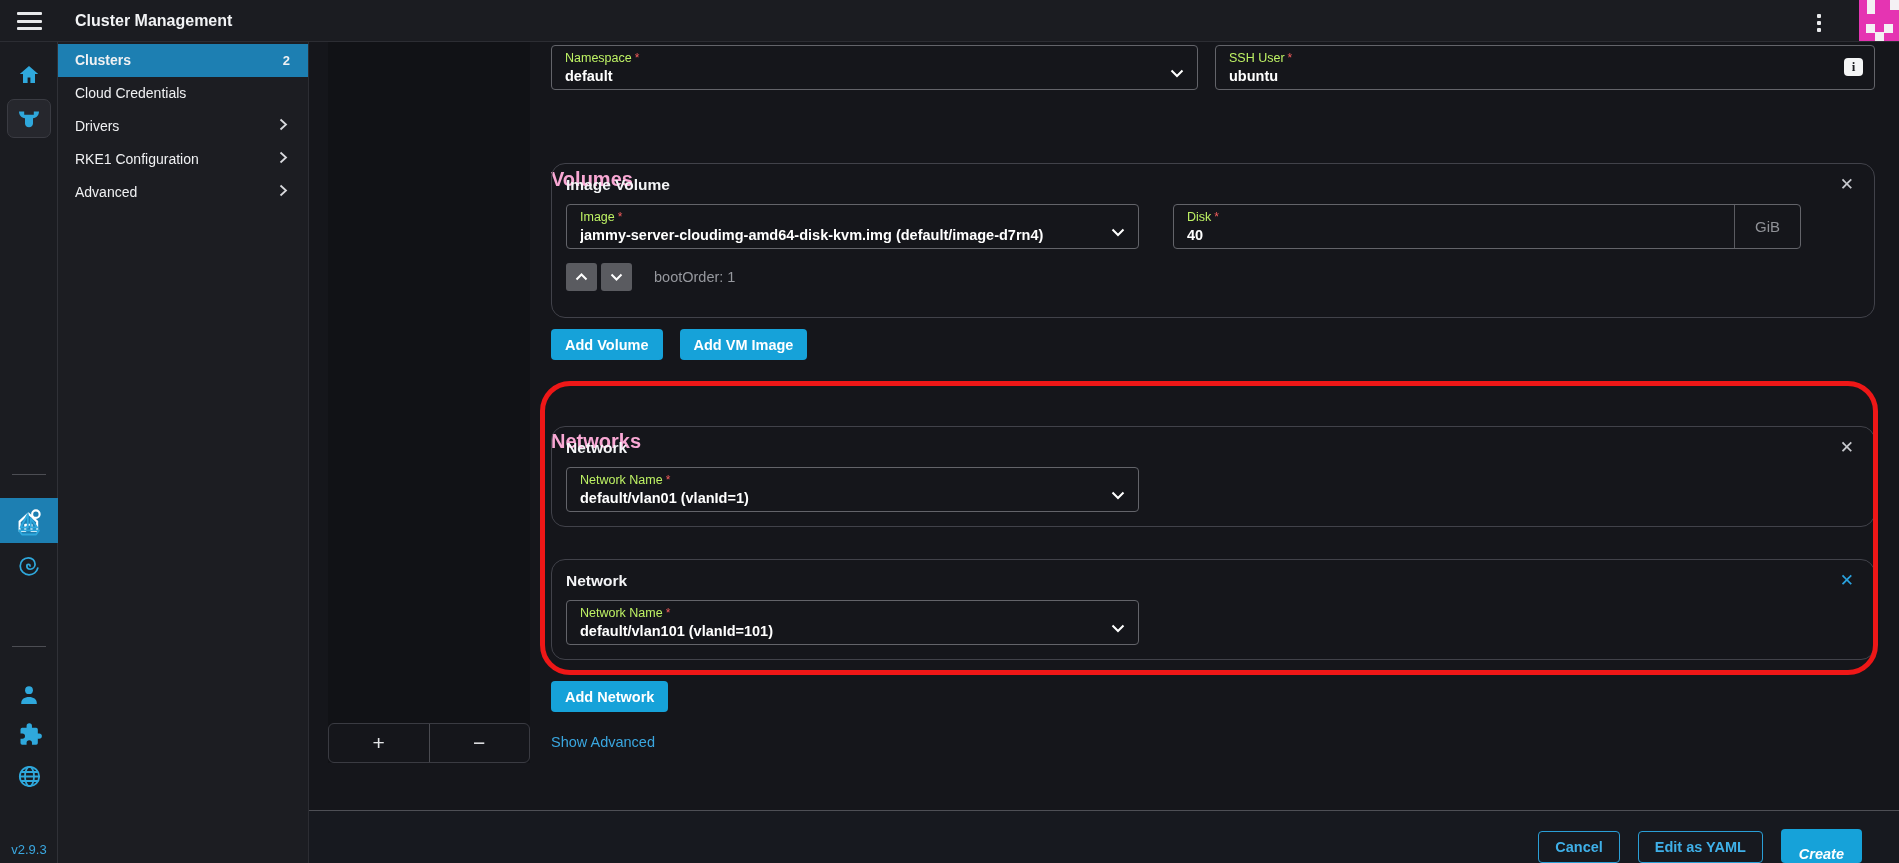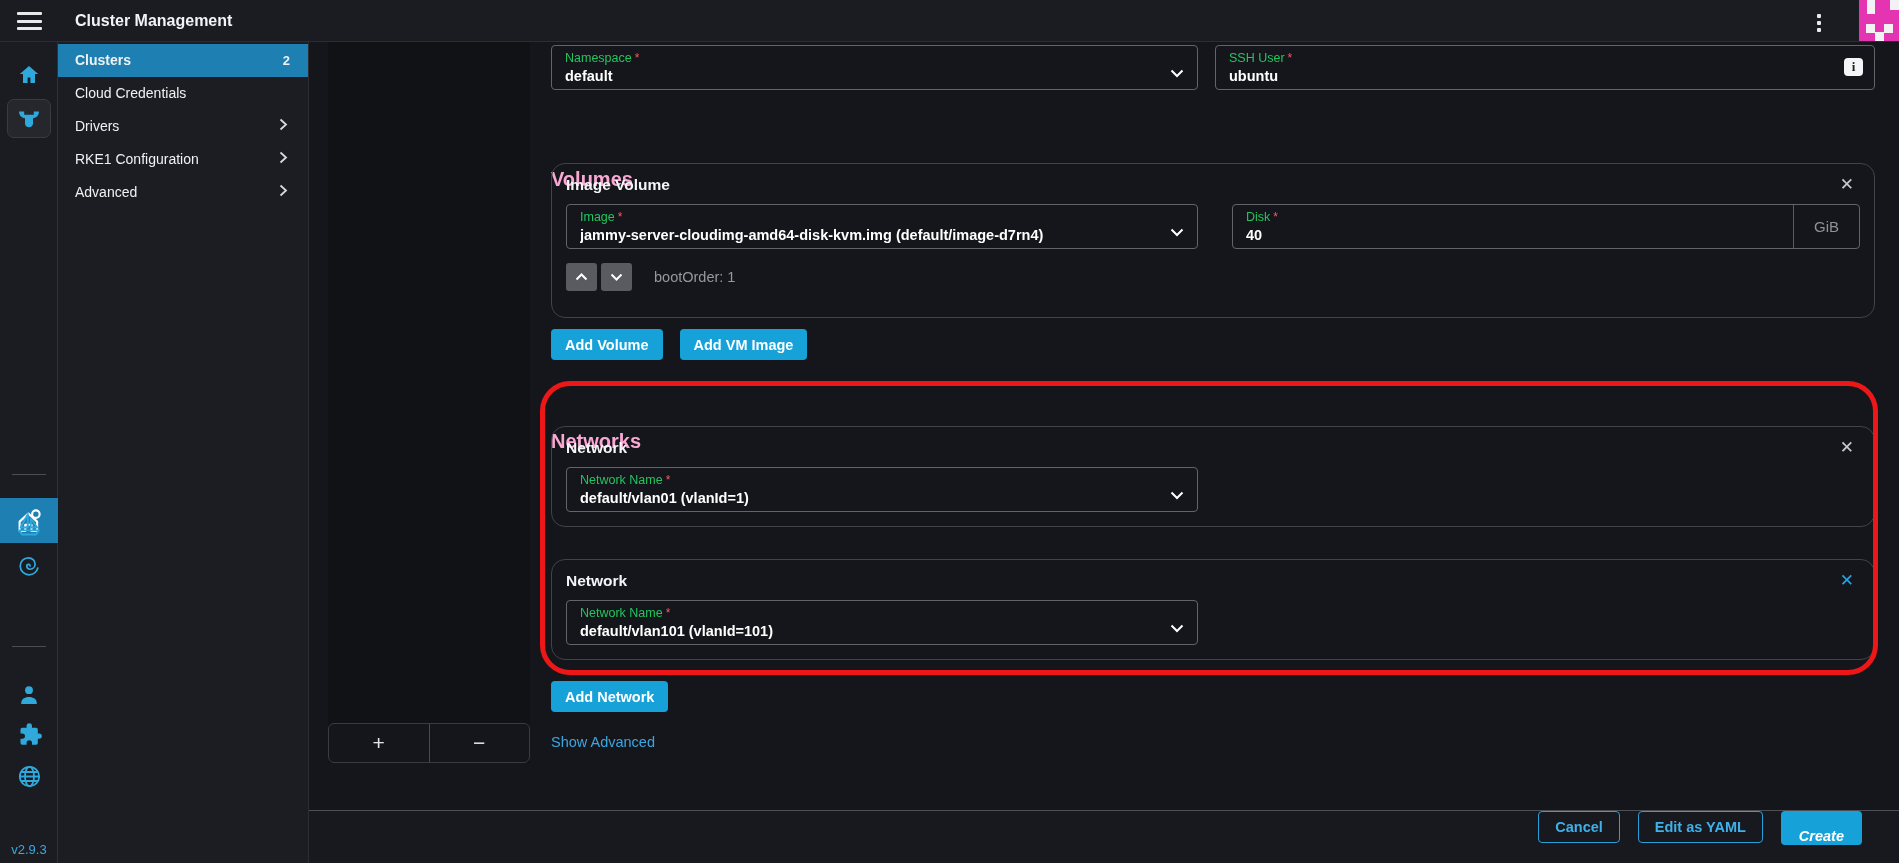--- a/index.html
+++ b/index.html
@@ -54,21 +54,21 @@
   .zoomctl .zcell { flex:1; display:flex; align-items:center; justify-content:center;
     font-size:21px; color:#e3e4e7; cursor:pointer; }
   .zoomctl .zcell:first-child { border-right:1px solid #4a4b51; }
 
   .form { position:absolute; left:242px; top:0; width:1324px; }
 
   .fieldrow { position:absolute; left:0; top:3px; width:1324px; display:flex; gap:17px; }
   .field { position:relative; border:1px solid #63646a; border-radius:4px; height:45px;
     padding:5px 40px 0 13px; background:transparent; }
   .field.select { cursor:pointer; }
-  .f-label { font-size:12.5px; color:#22c55e; line-height:15px; white-space:nowrap; }
+  .f-label { font-size:12.5px; color:#bef264; line-height:15px; white-space:nowrap; }
   .req::after { content:"*"; color:#f25c5c; margin-left:3px; font-size:12px; }
   .f-value { font-size:14.5px; font-weight:700; color:#ffffff; line-height:20px; white-space:nowrap;
     overflow:hidden; text-overflow:ellipsis; }
   .f-chev { position:absolute; right:13px; top:18px; }
   .f-info { position:absolute; right:11px; top:12px; width:19px; height:18px; background:#f4f5f6;
     border-radius:4px; color:#1b1c21; font-weight:700; font-size:13px; text-align:center; line-height:18px;
     font-family:"Liberation Serif", serif; cursor:pointer; }
   .f-suffix { position:absolute; right:0; top:0; height:43px; width:66px; border-left:1px solid #5a5b61;
     display:flex; align-items:center; justify-content:center; font-size:15px; color:#8f9197; }
 
@@ -78,21 +78,21 @@
 
   .panel { position:absolute; left:0; width:1324px; border:1px solid #41424a; border-radius:14px;
     padding:12px 14px; background:transparent; }
   .panel-title { font-size:15.5px; font-weight:700; color:#f4f5f7; line-height:18px; }
   .panel-x { position:absolute; right:20px; top:12px; font-size:17px; color:#c7c9ce; cursor:pointer; line-height:18px; }
   .panel-x.blue { color:#2aa2de; }
   .p-volume { top:121px; height:155px; }
   .p-net1 { top:384px; height:101px; }
   .p-net2 { top:517px; height:101px; }
   .panel .field { margin-top:10px; }
-  .w-image { width:632px; }
+  .w-image { width:573px; }
   .w-disk  { width:628px; }
   .dual { display:flex; gap:34px; }
 
   .bootrow { display:flex; align-items:center; margin-top:14px; }
   .ordbtn { width:31px; height:28px; background:#5a5b60; border-radius:3px; display:flex;
     align-items:center; justify-content:center; cursor:pointer; margin-right:4px; }
   .bootlabel { margin-left:18px; font-size:14.5px; color:#96989e; }
 
   .btnrow { position:absolute; left:0; display:flex; gap:17px; }
   .r-volbtns { top:287px; }
@@ -100,21 +100,21 @@
   .btn-primary { background:#16a2d9; color:#fff; border:none; border-radius:4px; height:31px;
     padding:0 14px; font-size:14.5px; font-weight:700; font-family:"Liberation Sans", sans-serif; cursor:pointer; }
 
   .annotation { position:absolute; left:231px; top:339px; width:1338px; height:294px;
     border:5px solid #ee1717; border-radius:30px; pointer-events:none; z-index:5; }
 
   .link { position:absolute; left:0; top:692px; font-size:14.5px; color:#3aa7e0; cursor:pointer; }
 
   
   .footer { position:absolute; left:0; right:0; bottom:0; height:53px; background:#17191f;
-    border-top:1px solid #4e4f55; display:flex; align-items:flex-start; justify-content:flex-end;
+    border-top:1px solid #4e4f55; display:flex; align-items:flex-end; justify-content:flex-end;
     padding-right:37px; gap:18px; }
   .btn-outline { background:transparent; border:1px solid #2a9fd6; color:#3fb0e8; border-radius:4px;
     height:32px; padding:0 16px; font-size:14.5px; font-weight:700; font-family:"Liberation Sans", sans-serif; cursor:pointer; }
   .btn-create { height:32px; padding:17px 18px;font-style:italic; }
 </style>
 </head>
 <body>
 
 <div class="app">
 

